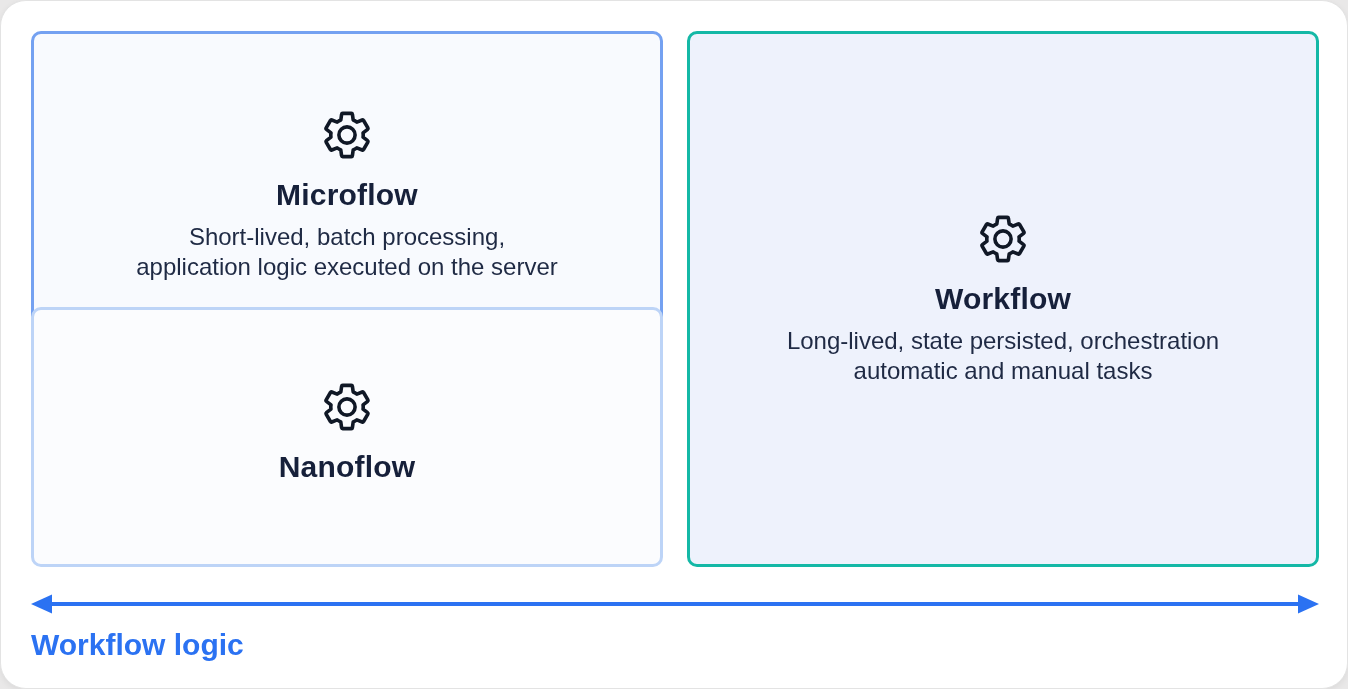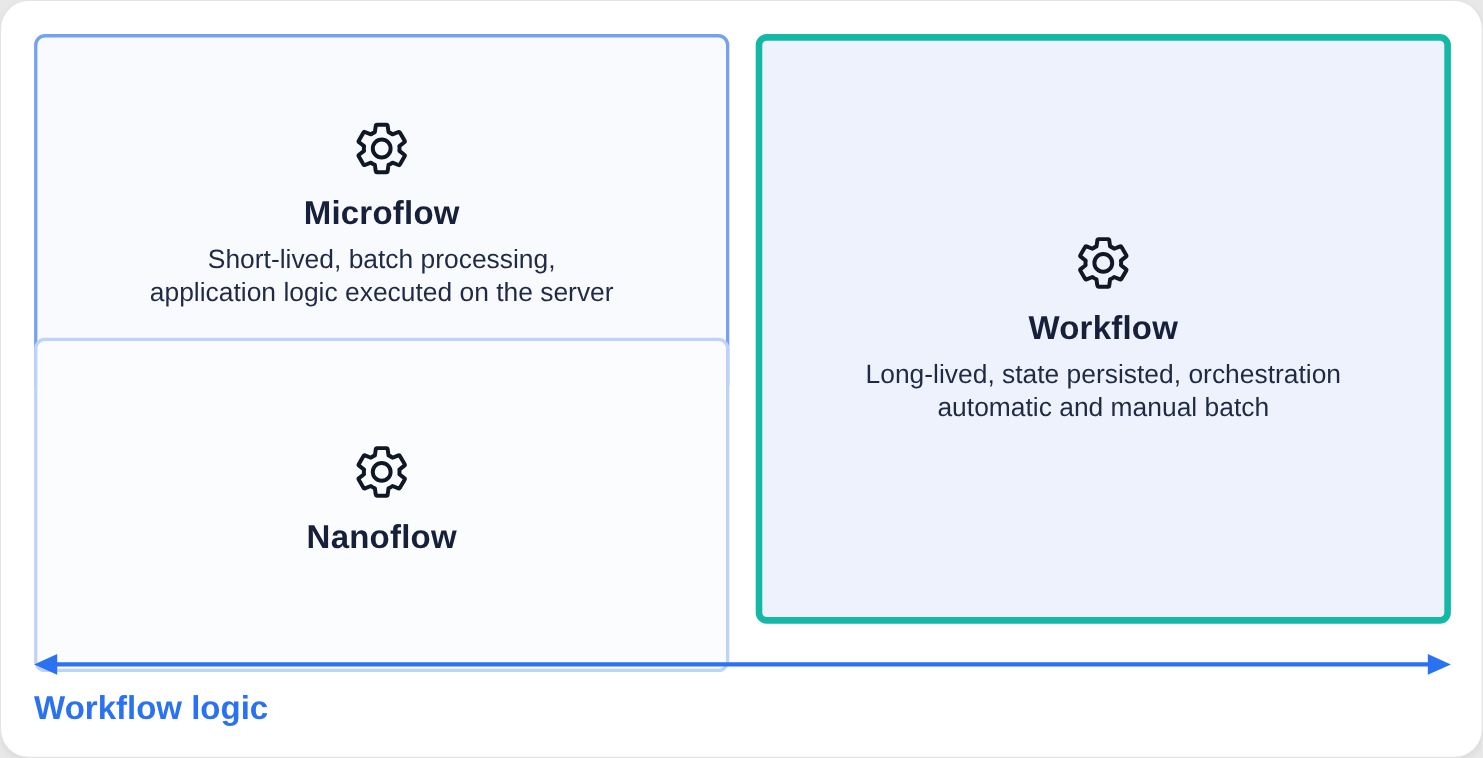--- a/index.html
+++ b/index.html
@@ -28,28 +28,28 @@
     align-items: center;
     justify-content: center;
     text-align: center;
   }
   #card-microflow {
     left: 30px; top: 30px; width: 632px; height: 328px;
     background: #F8FAFE;
     border: 3px solid #74A1F1;
   }
   #card-nanoflow {
-    left: 30px; top: 306px; width: 632px; height: 304px;
+    left: 30px; top: 306px; width: 632px; height: 260px;
     background: #FBFCFE;
     border: 3px solid #BDD4F7;
   }
   #card-workflow {
     left: 686px; top: 30px; width: 632px; height: 536px;
     background: #EEF2FC;
-    border: 6px solid #14b8a6;
+    border: 3px solid #14b8a6;
   }
   .gear {
     width: 54px;
     height: 54px;
     display: block;
   }
   .card-title {
     font-size: 30px;
     font-weight: 700;
     color: #16203A;
@@ -115,21 +115,21 @@
     <div class="card-title">Nanoflow</div>
   </div>
 
   <div class="card" id="card-workflow">
     <svg class="gear" viewBox="0 0 24 24" fill="none" stroke="#101826" stroke-width="1.6" stroke-linejoin="round">
       <path d="M19.14,12.94c0.04-0.3,0.06-0.61,0.06-0.94c0-0.32-0.02-0.64-0.07-0.94l2.03-1.58c0.18-0.14,0.23-0.41,0.12-0.61l-1.92-3.32c-0.12-0.22-0.37-0.29-0.59-0.22l-2.39,0.96c-0.5-0.38-1.03-0.7-1.62-0.94L14.4,2.81c-0.04-0.24-0.24-0.41-0.48-0.41h-3.84c-0.24,0-0.43,0.17-0.47,0.41L9.25,5.35C8.66,5.59,8.12,5.92,7.63,6.29L5.24,5.33c-0.22-0.08-0.47,0-0.59,0.22L2.74,8.87C2.62,9.08,2.66,9.34,2.86,9.48l2.03,1.58C4.84,11.36,4.8,11.69,4.8,12s0.02,0.64,0.07,0.94l-2.03,1.58c-0.18,0.14-0.23,0.41-0.12,0.61l1.92,3.32c0.12,0.22,0.37,0.29,0.59,0.22l2.39-0.96c0.5,0.38,1.03,0.7,1.62,0.94l0.36,2.54c0.05,0.24,0.24,0.41,0.48,0.41h3.84c0.24,0,0.44-0.17,0.47-0.41l0.36-2.54c0.59-0.24,1.13-0.56,1.62-0.94l2.39,0.96c0.22,0.08,0.47,0,0.59-0.22l1.92-3.32c0.12-0.22,0.07-0.47-0.12-0.61L19.14,12.94z"></path>
       <circle cx="12" cy="12" r="3.6"></circle>
     </svg>
     <div class="card-title">Workflow</div>
     <div class="card-desc">Long-lived, state persisted, orchestration
-automatic and manual batch</div>
+automatic and manual tasks</div>
   </div>
 
   <svg class="axis-arrow" viewBox="0 0 1288 24">
     <line x1="16" y1="12" x2="1272" y2="12" stroke="#2B72F2" stroke-width="4"></line>
     <polygon points="0,12 21,2.5 21,21.5" fill="#2B72F2"></polygon>
     <polygon points="1288,12 1267,2.5 1267,21.5" fill="#2B72F2"></polygon>
   </svg>
 
   <div class="axis-label-left">Workflow logic</div>
 

